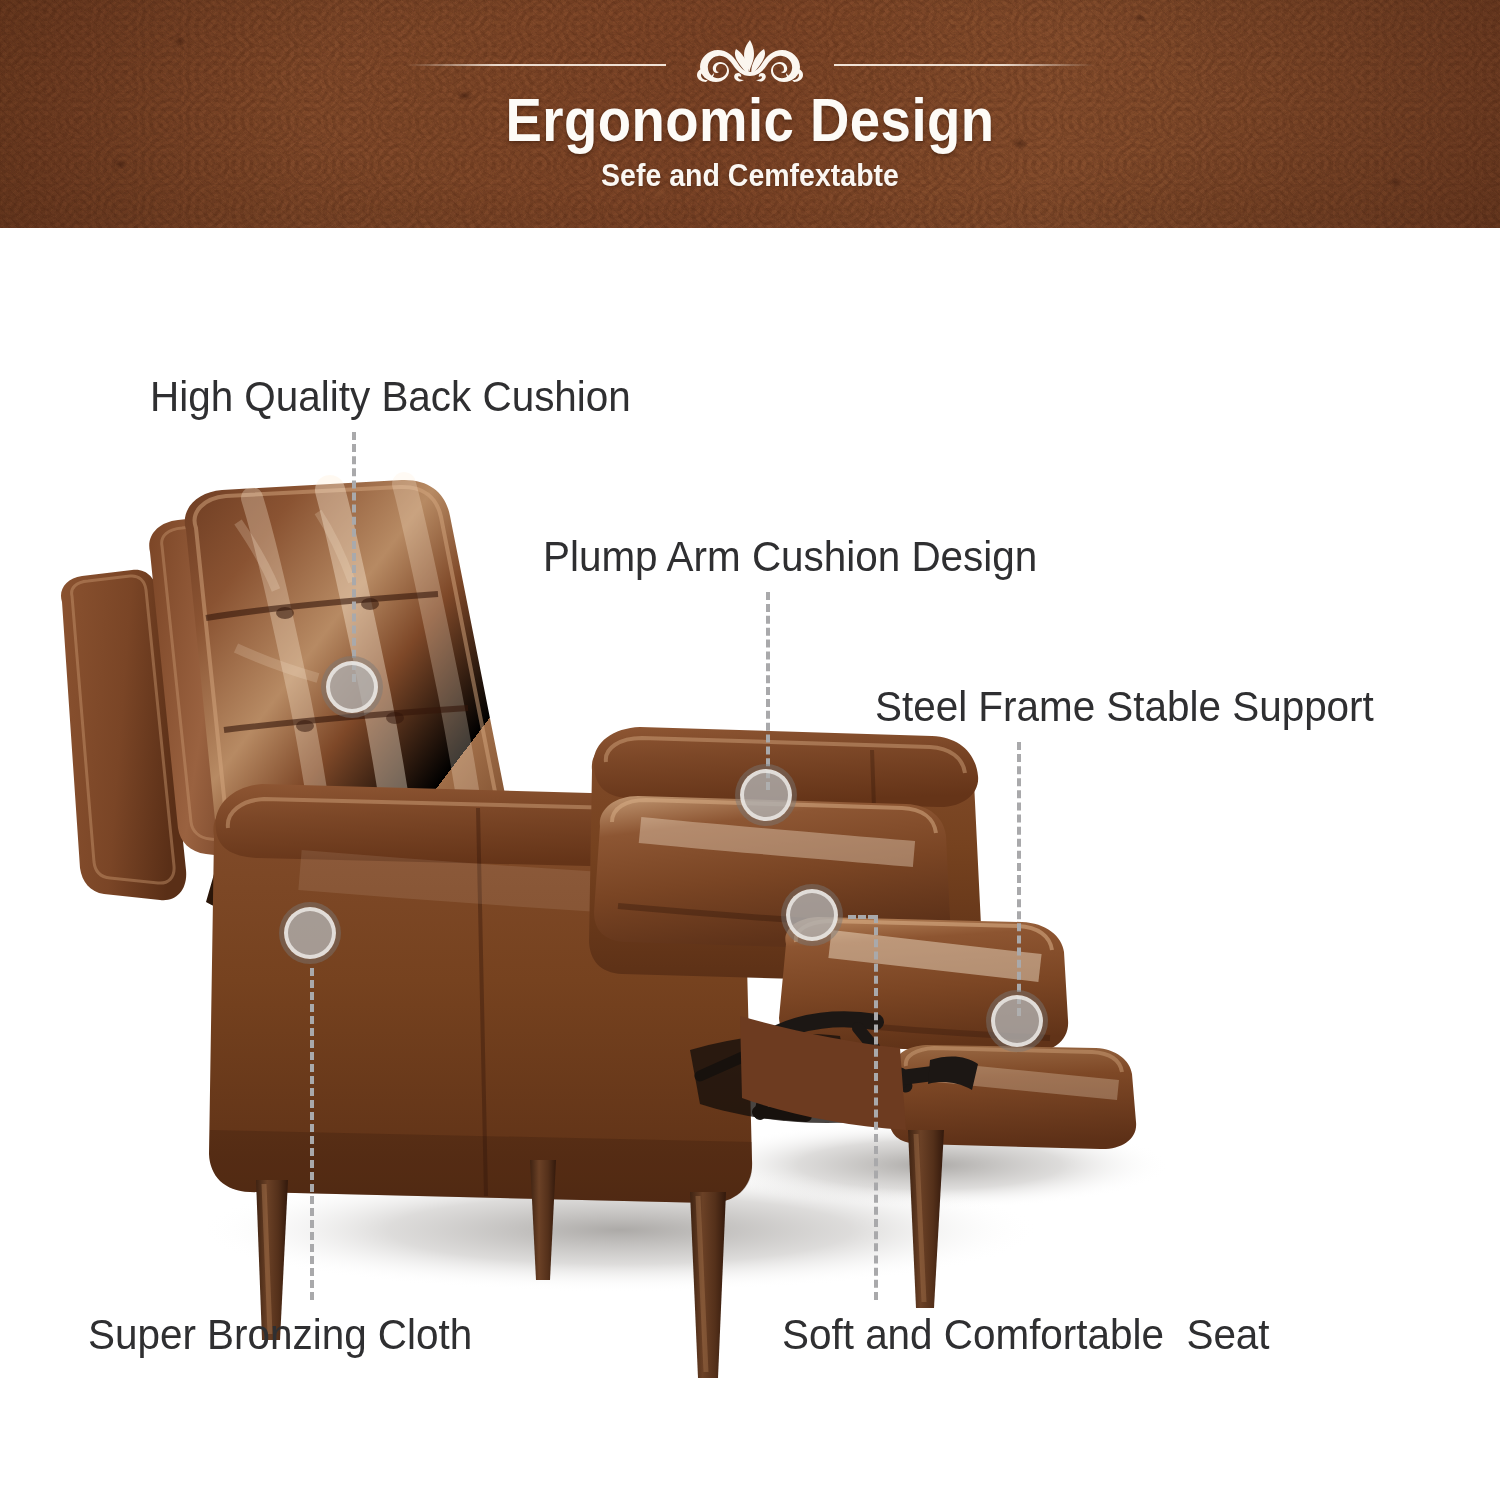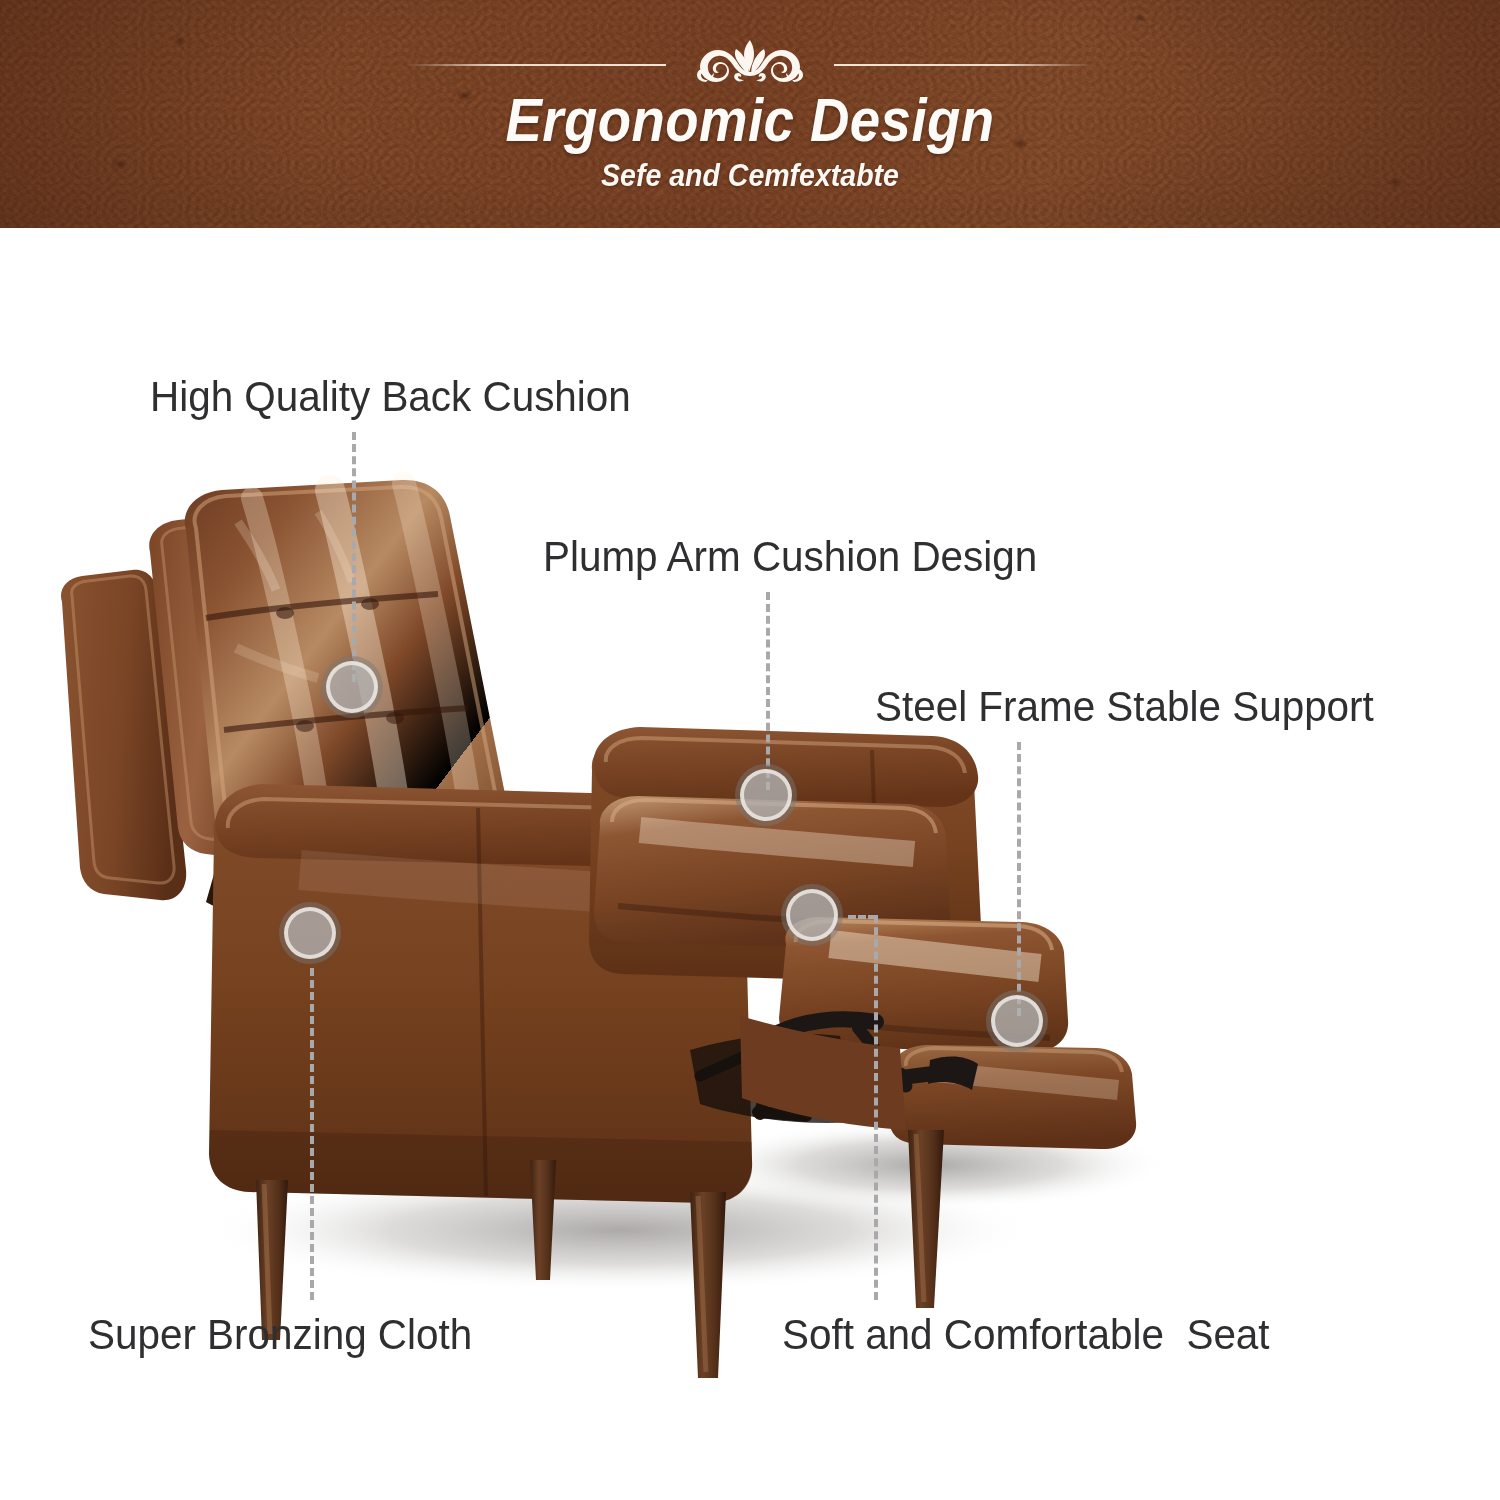--- a/index.html
+++ b/index.html
@@ -1,21 +1,21 @@
 <!DOCTYPE html>
 <html><head>
 <meta charset="utf-8">
 <style>
   html,body{margin:0;padding:0;background:#fff;}
   body{width:1500px;height:1500px;position:relative;overflow:hidden;
        font-family:"Liberation Sans","DejaVu Sans",sans-serif;}
 
   
   .banner{position:absolute;left:0;top:0;width:1500px;height:228px;overflow:hidden;
-          background-color:#7d4527;font-style:italic;}
+          background-color:#7d4527;}
   .banner .grain{position:absolute;inset:0;
     background-color:#7b4325;
     background-image:
       radial-gradient(ellipse 11px 8px at 12% 18%, rgba(60,26,12,.55), transparent 60%),
       radial-gradient(ellipse 14px 9px at 31% 42%, rgba(52,22,10,.50), transparent 62%),
       radial-gradient(ellipse 9px 7px at 52% 12%, rgba(140,84,50,.45), transparent 60%),
       radial-gradient(ellipse 13px 10px at 68% 63%, rgba(55,24,11,.52), transparent 62%),
       radial-gradient(ellipse 10px 8px at 85% 28%, rgba(145,88,52,.40), transparent 60%),
       radial-gradient(ellipse 12px 9px at 8% 72%, rgba(58,25,12,.50), transparent 62%),
       radial-gradient(ellipse 15px 10px at 44% 85%, rgba(135,80,46,.38), transparent 62%),

